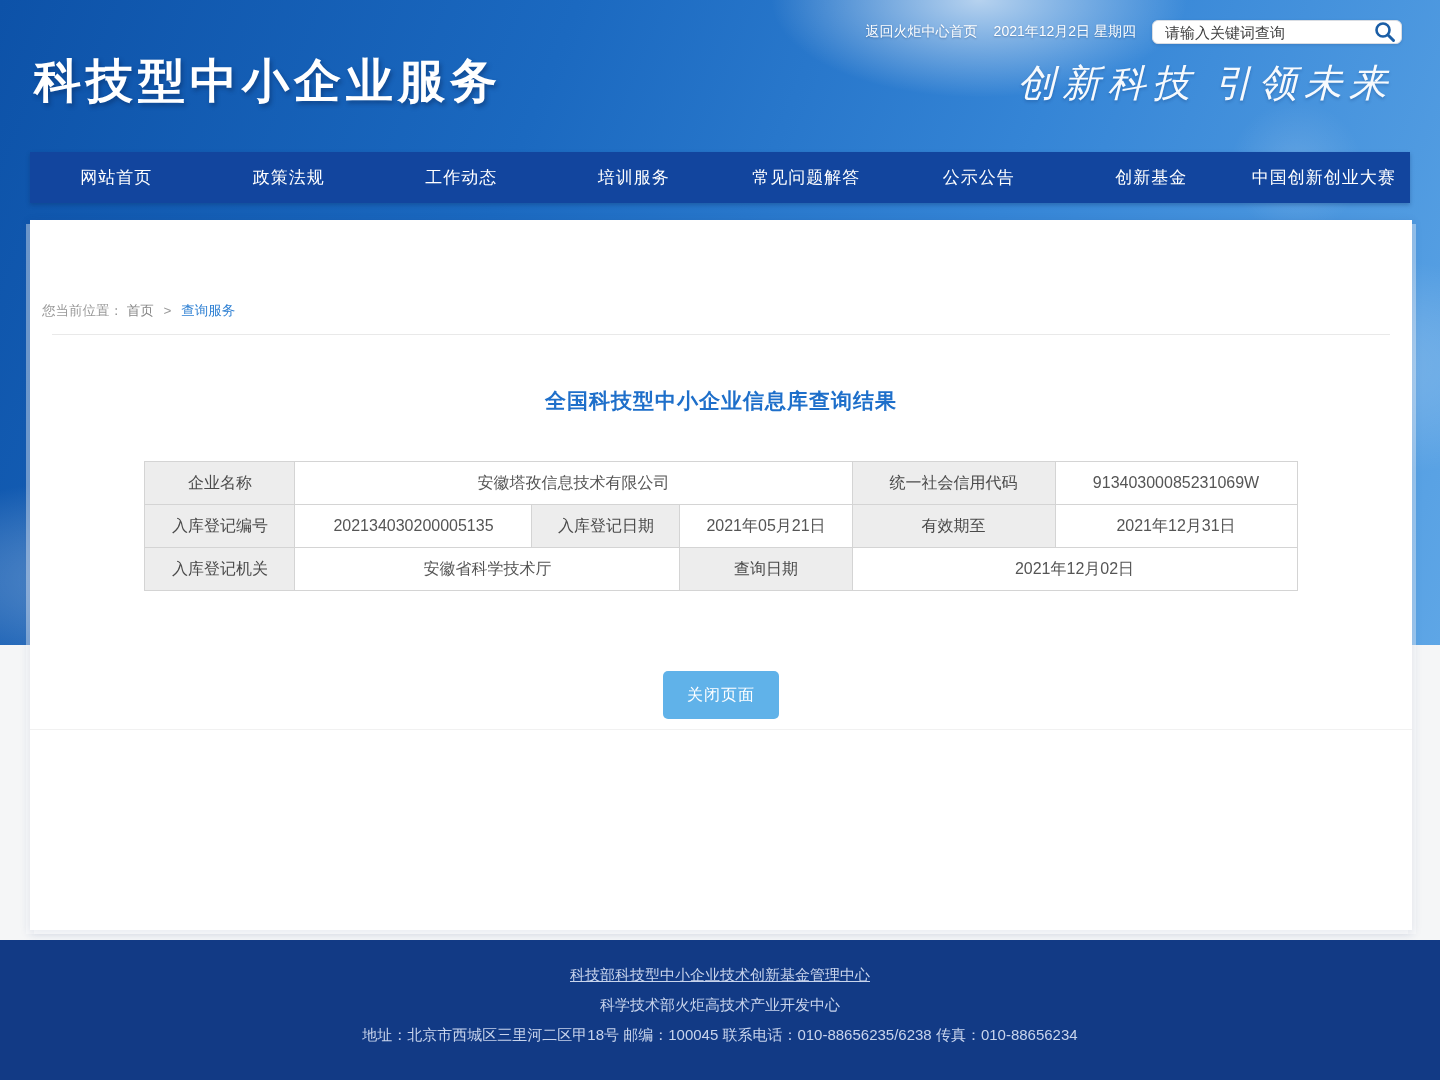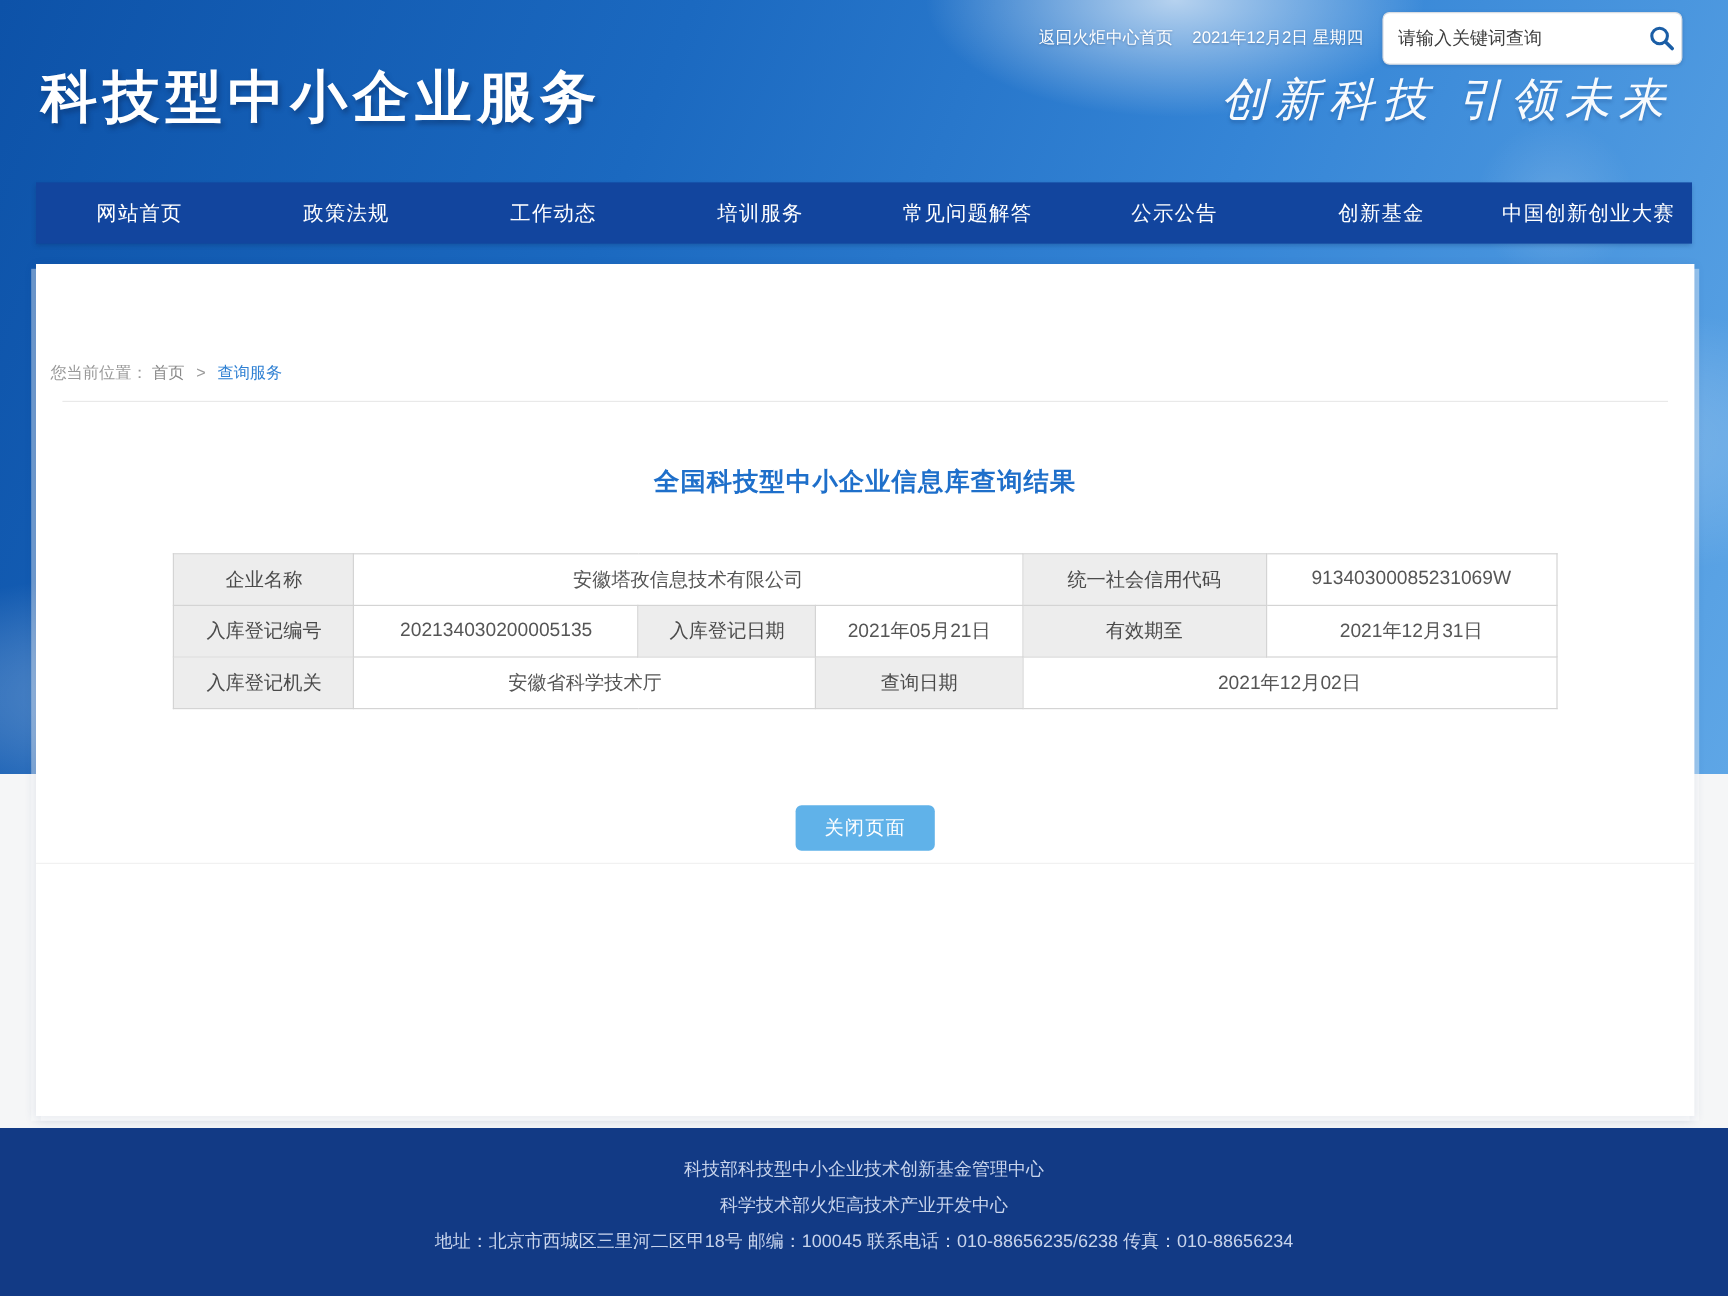--- a/index.html
+++ b/index.html
@@ -19,21 +19,21 @@
       radial-gradient(ellipse 900px 240px at 48% 102%, rgba(255,255,255,0.42), rgba(255,255,255,0) 72%),
       linear-gradient(112deg,#0d52a8 0%,#1b69c0 34%,#3585d6 64%,#5ea6e6 100%);
   }
   .topbar{
     position:absolute;top:12px;right:38px;height:40px;
     display:flex;align-items:center;gap:16px;
   }
   .top-link,.top-date{color:#ffffff;font-size:14px;text-decoration:none;white-space:nowrap;
     text-shadow:0 1px 2px rgba(10,40,90,.35);}
   .searchbox{
-    width:250px;height:44px;background:#ffffff;border:1px solid #d9dde3;border-radius:6px;
+    width:250px;height:24px;background:#ffffff;border:1px solid #d9dde3;border-radius:6px;
     display:flex;align-items:center;box-sizing:border-box;box-shadow:0 1px 3px rgba(20,50,100,.18);
   }
   .searchbox input{
     flex:1;border:none;outline:none;background:transparent;
     font-size:15px;color:#333;padding:0 4px 0 12px;
     font-family:"Liberation Sans","DejaVu Sans",sans-serif;
   }
   .searchbox input::placeholder{color:#3c3c3c;}
   .search-btn{border:none;background:transparent;width:38px;height:38px;cursor:pointer;
     display:flex;align-items:center;justify-content:center;padding:0;}
@@ -78,33 +78,33 @@
   table.result{
     margin:46px auto 0;border-collapse:collapse;table-layout:fixed;width:1152px;
   }
   table.result td{
     border:1px solid #d4d4d4;height:42px;text-align:center;
     font-size:16px;padding:0 8px;overflow:hidden;white-space:nowrap;
   }
   td.lbl{background:#ededed;color:#4a4a4a;}
   td.val{background:#ffffff;color:#555;}
   .close-btn{
-    display:block;margin:80px auto 0;width:116px;height:38px;
+    display:block;margin:80px auto 0;width:116px;height:48px;
     background:#60b2e9;color:#ffffff;font-size:16px;letter-spacing:1px;
     border:none;border-radius:5px;cursor:pointer;
     font-family:"Liberation Sans","DejaVu Sans",sans-serif;
   }
   .section-divider{margin:10px 0 0;border:none;border-top:1px solid #f1f1f1;}
   
   .footer{
     position:absolute;left:0;top:940px;width:1440px;height:140px;
     background:#123a85;color:#c8d4ec;text-align:center;
   }
   .footer p{margin:0;font-size:15px;line-height:30px;}
-  .footer .f1{padding-top:20px;}
+  .footer .f1{padding-top:20px;text-decoration:underline;}
   .footer a{color:#c8d4ec;text-decoration:none;}
   .icp-row{display:flex;align-items:center;justify-content:center;gap:5px;}
   .badge{display:inline-flex;width:18px;height:18px;align-items:center;justify-content:center;}
 </style>
 </head>
 <body>
 
 <div class="sky">
   <div class="topbar">
     <a href="#" class="top-link">返回火炬中心首页</a>

